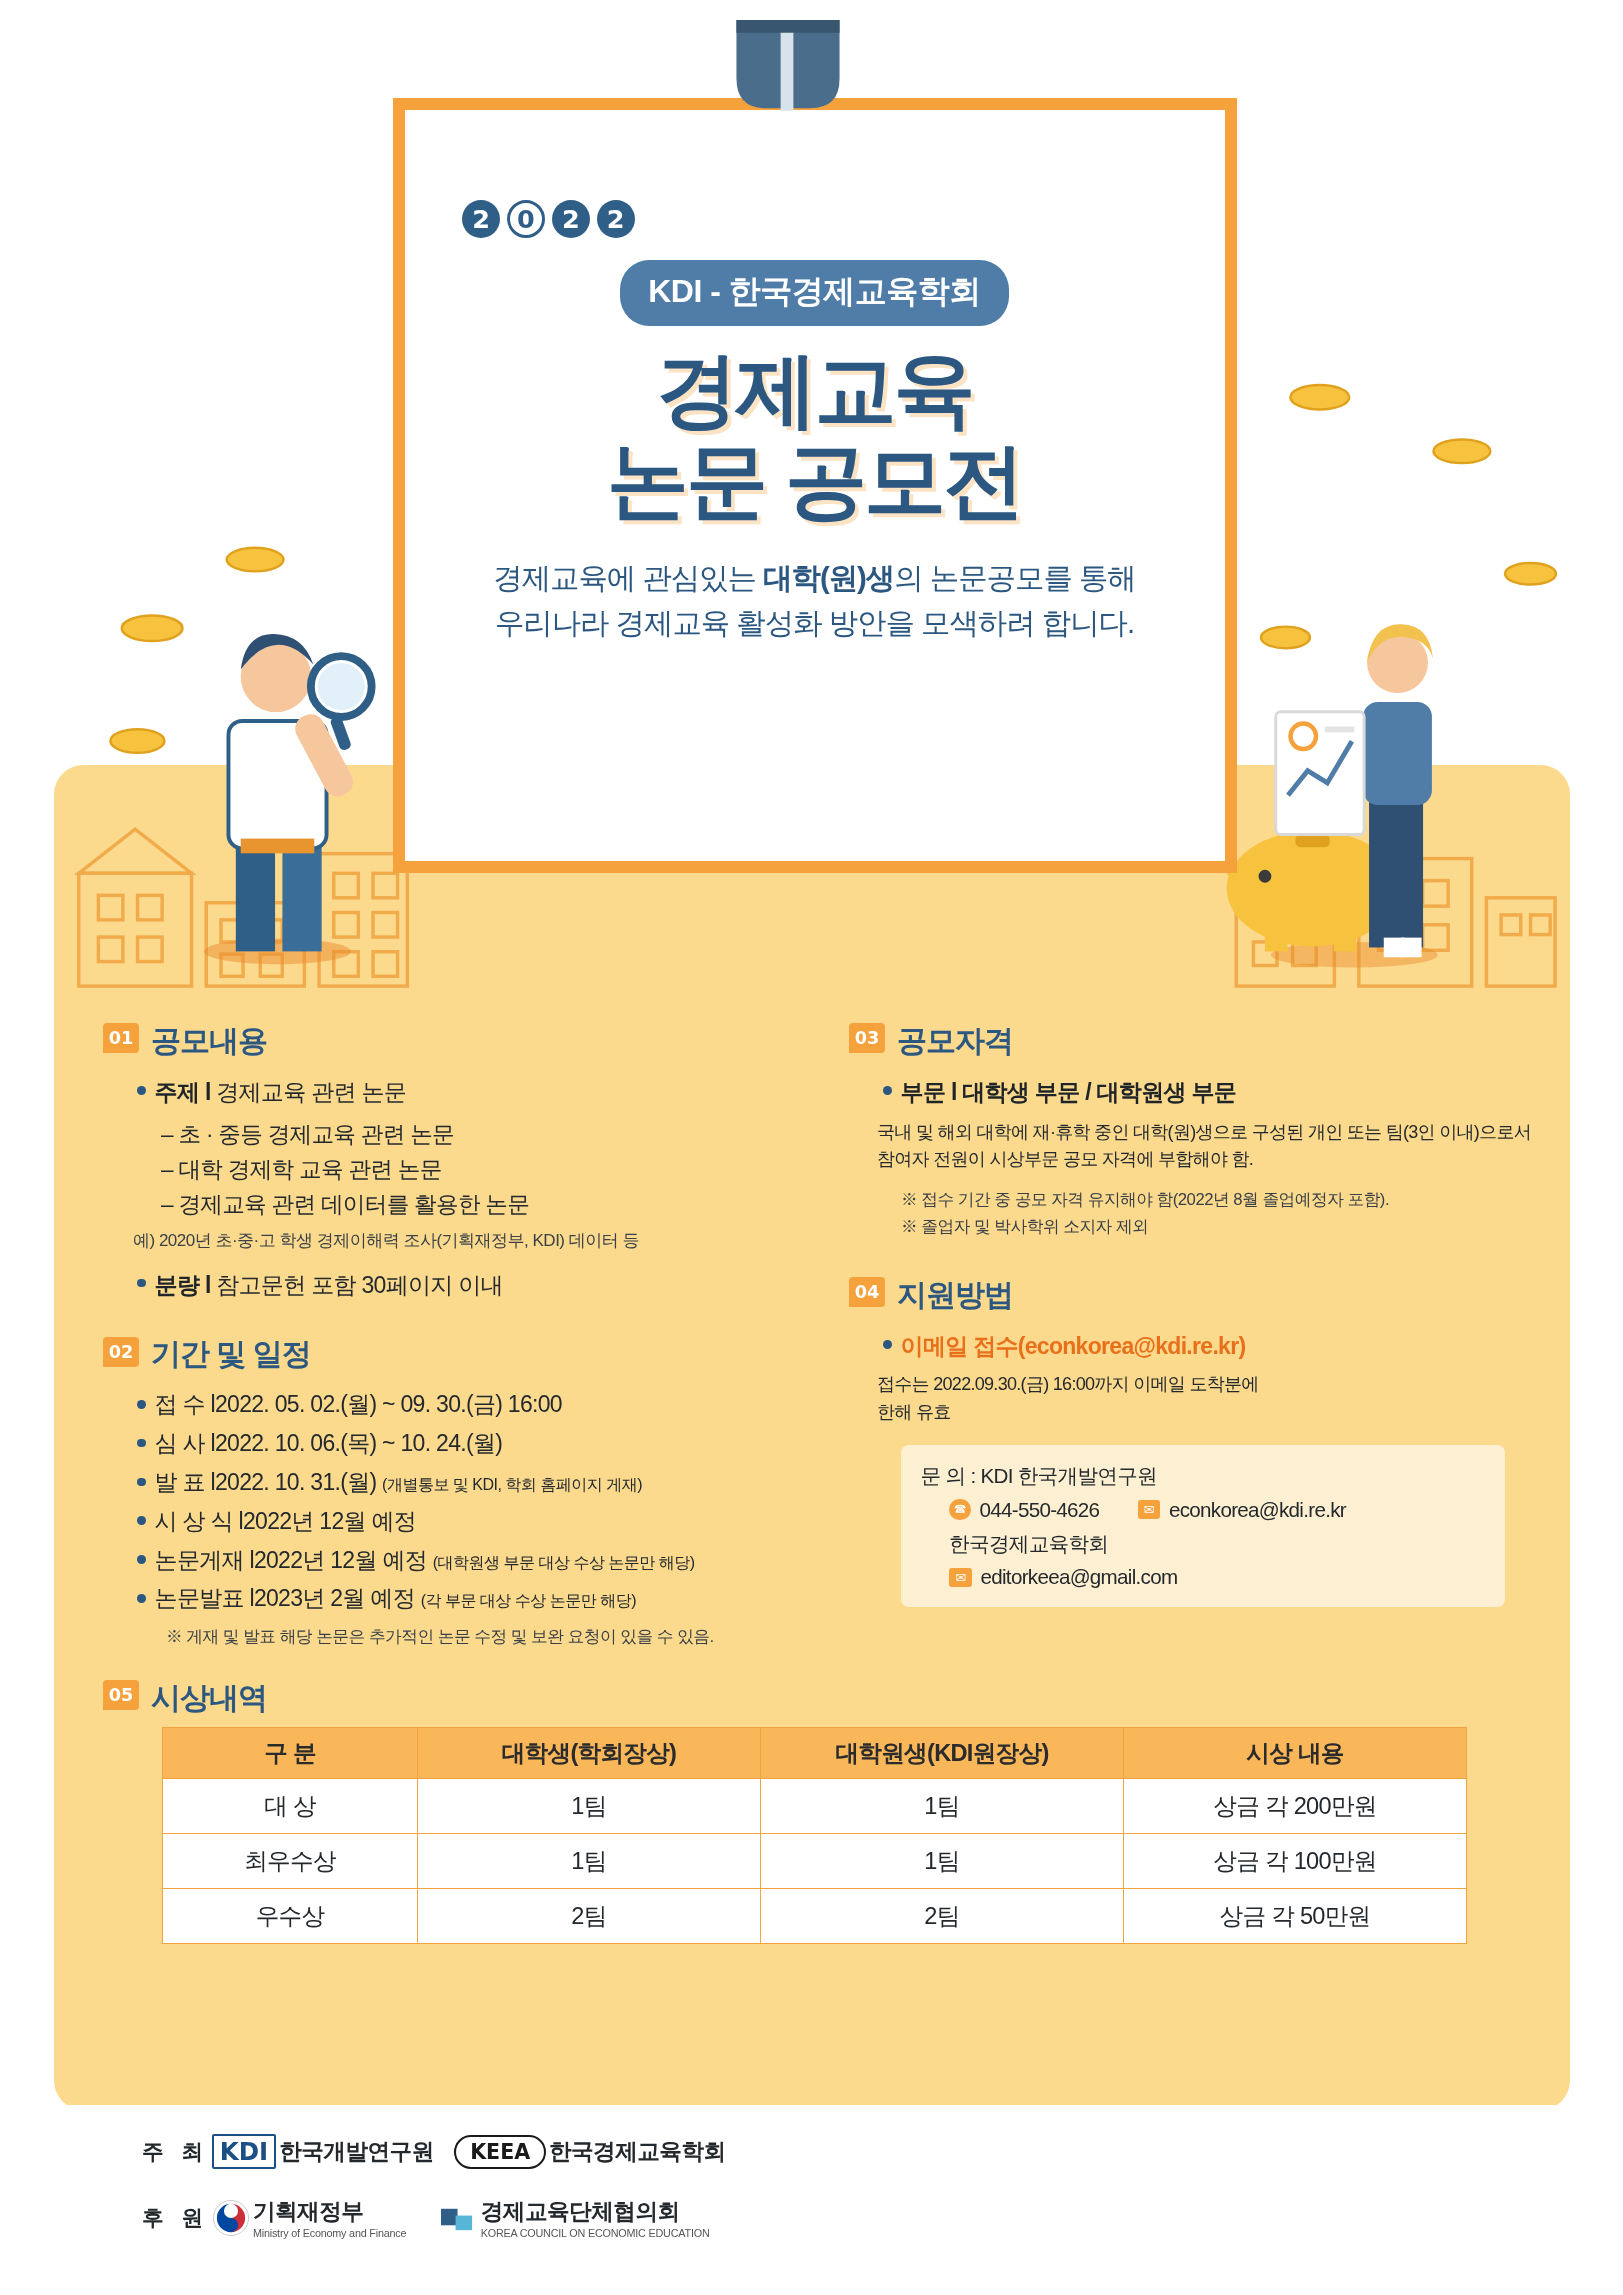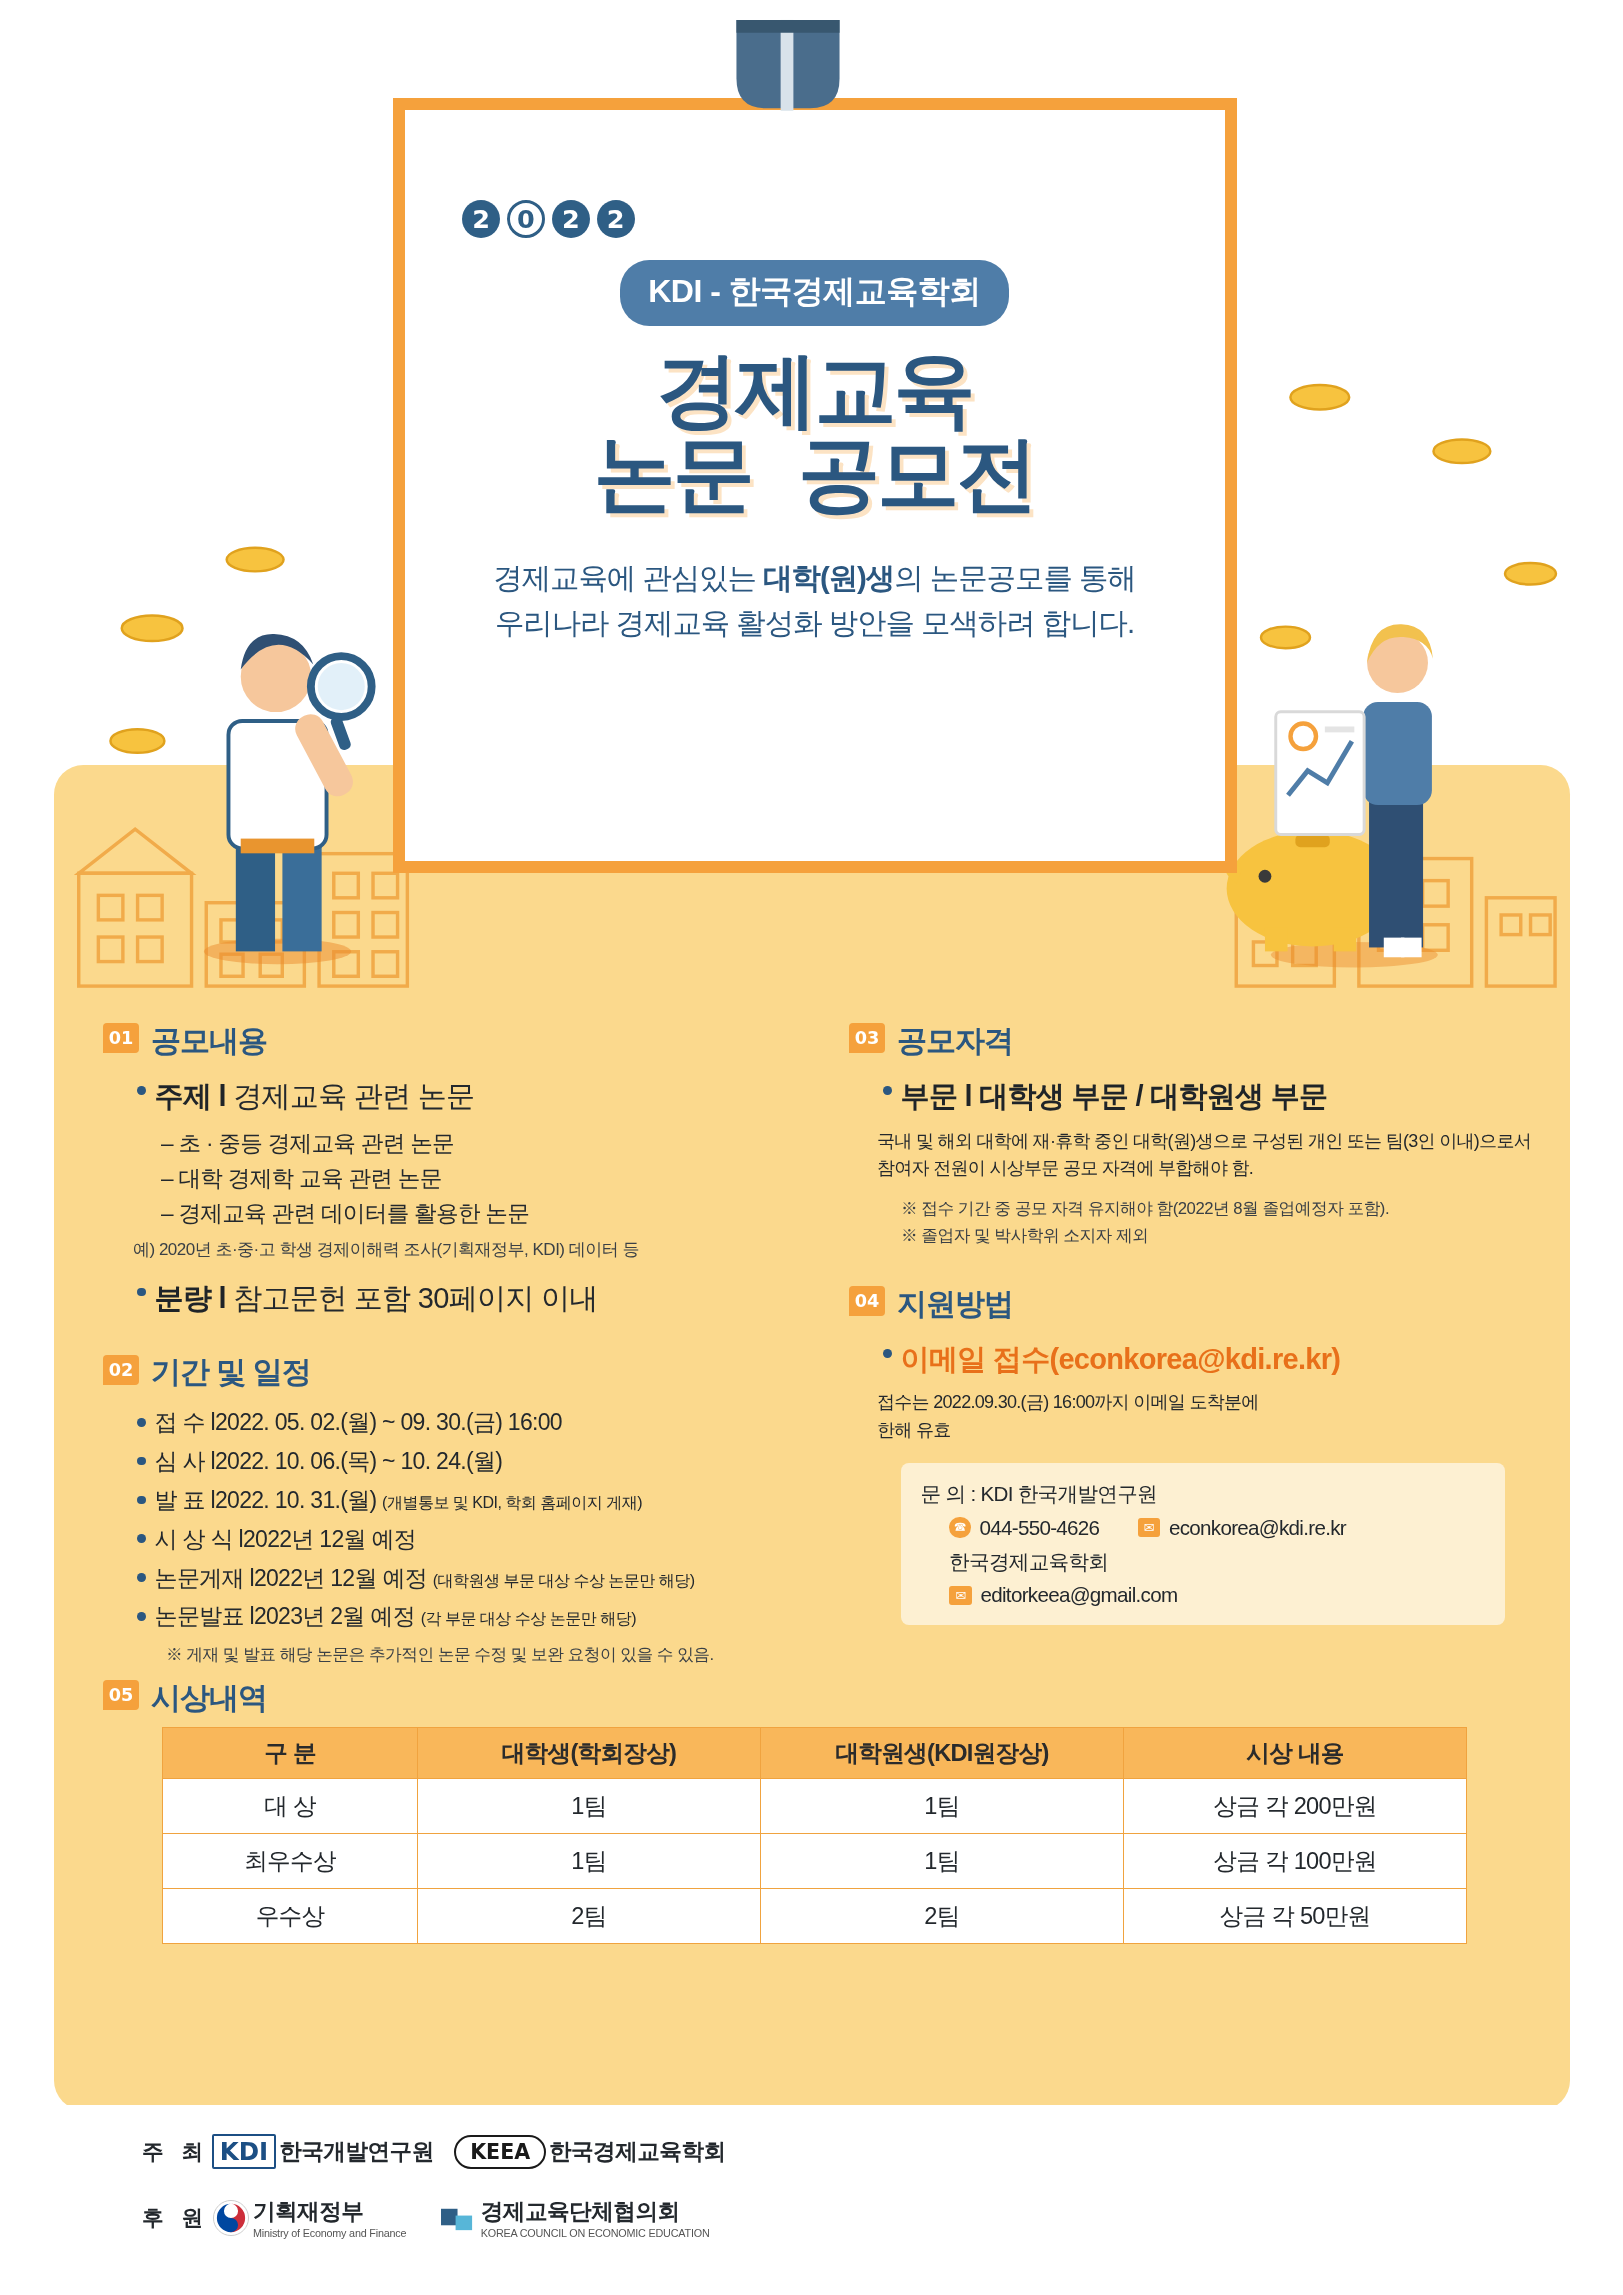--- a/index.html
+++ b/index.html
@@ -97,21 +97,21 @@
 
   .title1, .title2 {
     color: #2b5780;
     font-size: 82px;
     font-weight: bold;
     letter-spacing: -2.9px;
     line-height: 1.08;
     text-shadow: 3.9px 3.9px 0 rgba(245,161,60,0.30);
   }
   .title1 { margin-top: 20.6px; }
-  .title2 { margin-top: 2px; font-family: Liberation Mono, monospace; }
+  .title2 { margin-top: 2px; }
 
   .lead {
     margin-top: 29.4px;
     color: #2b5780;
     font-size: 29.4px;
     line-height: 1.55;
     letter-spacing: -1px;
   }
   .lead b { font-weight: bold; }
 
@@ -153,21 +153,21 @@
     font-weight: bold;
     color: #2b5780;
     letter-spacing: -1px;
   }
 
   ul.bul { list-style: none; margin-left: 32px; }
   ul.bul > li {
     position: relative;
     padding-left: 19.6px;
     margin-bottom: 6.9px;
-    font-size: 29px;
+    font-size: 23px;
     color: #23282d;
     line-height: 1.5;
     letter-spacing: -0.7px;
   }
   ul.bul > li::before {
     content: "";
     position: absolute;
     left: 2px; top: 10.8px;
     width: 8.8px; height: 8.8px;
     border-radius: 50%;

